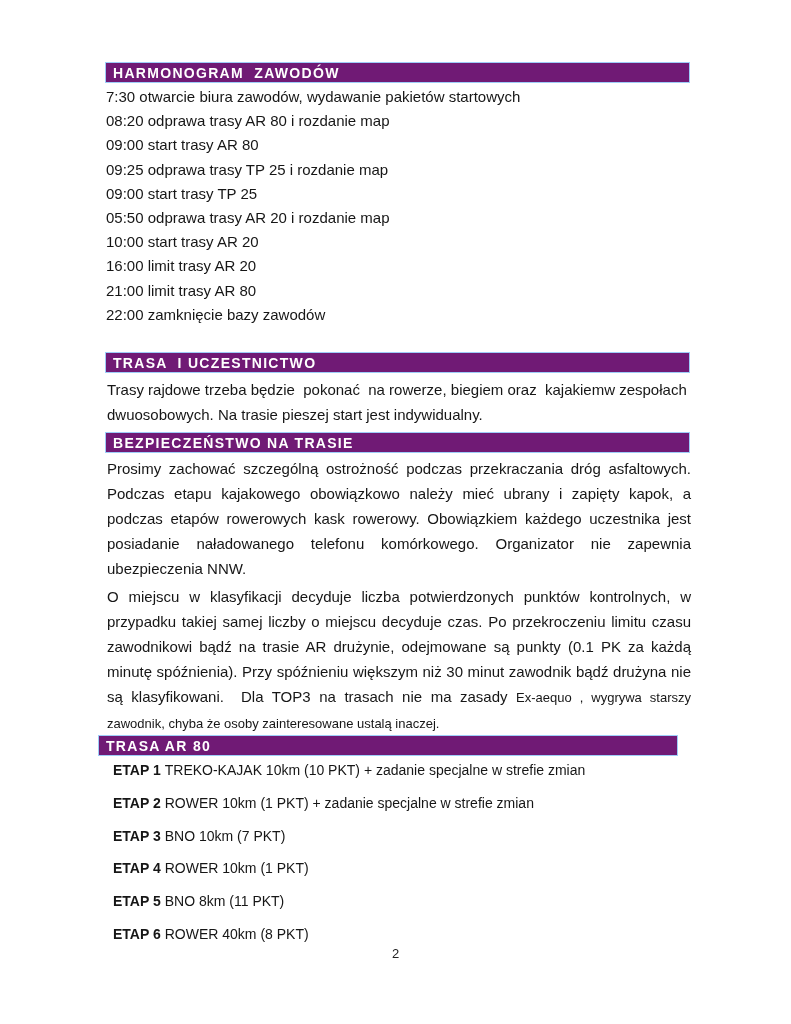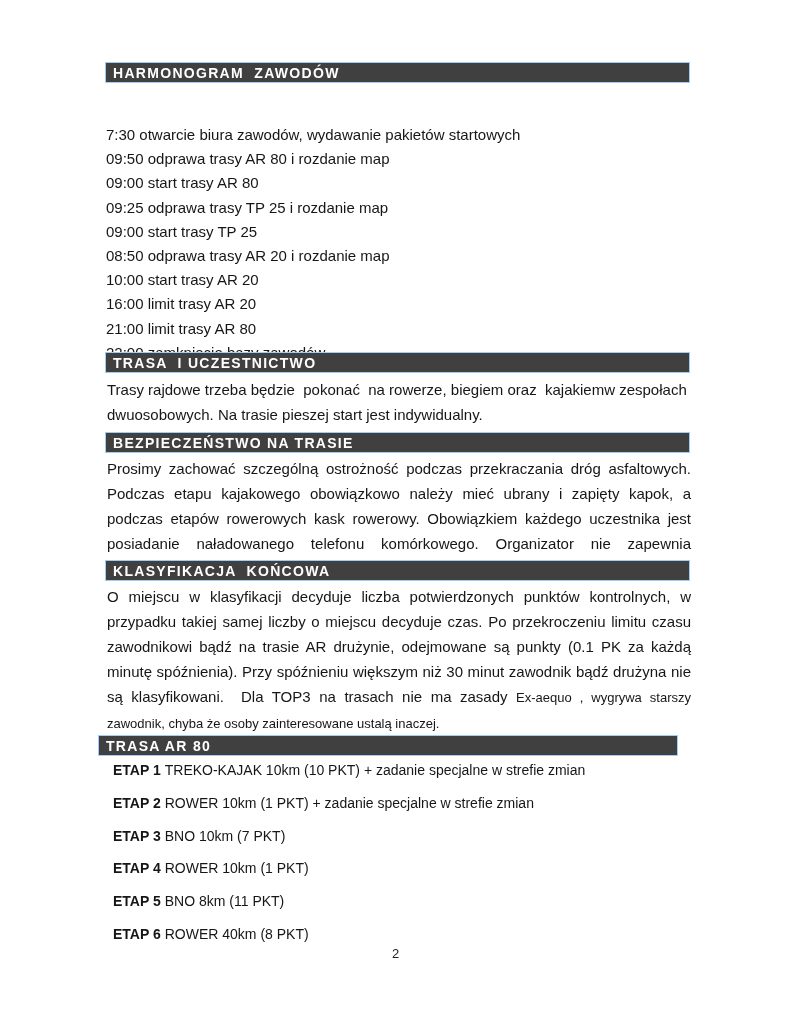--- a/index.html
+++ b/index.html
@@ -8,37 +8,37 @@
     width:791px;height:1024px;
     margin:0 auto;
     background:#ffffff;
     font-family:"Liberation Sans","DejaVu Sans",sans-serif;
     color:#161616;
     overflow:hidden;
   }
   .bar{
     position:absolute;
     left:105px;width:585px;height:21px;
-    background:#404040;
+    background:#701a75;
     border:1.5px solid #9ECDF8;
     box-sizing:border-box;
     display:flex;align-items:center;
   }
   .bar span{
     color:#ffffff;
     font-weight:bold;
     font-size:14px;
     letter-spacing:1.3px;
     padding-left:7px;
     white-space:pre;
     line-height:18px;
   }
   .schedule{
     position:absolute;left:106px;top:85px;width:585px;
-    font-size:15px;line-height:24.2px;margin-top:38px;
+    font-size:15px;line-height:24.2px;
   }
   .para{
     position:absolute;left:107px;width:584px;
     font-size:15px;
     white-space:pre-wrap;
   }
   .para.justify{text-align:justify;}
   #para-trasa{top:377px;line-height:25.4px;}
   #para-bezp{top:456px;line-height:25px;}
   #para-klas{top:584px;line-height:25px;}
@@ -58,44 +58,41 @@
 <body>
 
 <div class="page">
 
   <div class="bar" style="top:62px;">
     <span>HARMONOGRAM  ZAWODÓW</span>
   </div>
 
   <div class="schedule">
     <div>7:30 otwarcie biura zawodów, wydawanie pakietów startowych</div>
-    <div>09:50 odprawa trasy AR 80 i rozdanie map</div>
+    <div>08:20 odprawa trasy AR 80 i rozdanie map</div>
     <div>09:00 start trasy AR 80</div>
     <div>09:25 odprawa trasy TP 25 i rozdanie map</div>
     <div>09:00 start trasy TP 25</div>
-    <div>08:50 odprawa trasy AR 20 i rozdanie map</div>
+    <div>05:50 odprawa trasy AR 20 i rozdanie map</div>
     <div>10:00 start trasy AR 20</div>
     <div>16:00 limit trasy AR 20</div>
     <div>21:00 limit trasy AR 80</div>
     <div>22:00 zamknięcie bazy zawodów</div>
   </div>
 
   <div class="bar" style="top:352px;">
     <span>TRASA  I UCZESTNICTWO</span>
   </div>
   <div class="para" id="para-trasa">Trasy rajdowe trzeba będzie  pokonać  na rowerze, biegiem oraz  kajakiemw zespołach dwuosobowych. Na trasie pieszej start jest indywidualny.</div>
 
   <div class="bar" style="top:432px;">
     <span>BEZPIECZEŃSTWO NA TRASIE</span>
   </div>
   <div class="para justify" id="para-bezp">Prosimy zachować szczególną ostrożność podczas przekraczania dróg asfaltowych. Podczas etapu kajakowego obowiązkowo należy mieć ubrany i zapięty kapok, a podczas etapów rowerowych kask rowerowy. Obowiązkiem każdego uczestnika jest posiadanie naładowanego telefonu komórkowego. Organizator nie zapewnia ubezpieczenia NNW.</div>
 
-  <div class="bar" style="top:560px;">
-    <span>KLASYFIKACJA  KOŃCOWA</span>
-  </div>
   <div class="para justify" id="para-klas"><span>O miejscu w klasyfikacji decyduje liczba potwierdzonych punktów kontrolnych, w przypadku takiej samej liczby o miejscu decyduje czas. Po przekroczeniu limitu czasu zawodnikowi bądź na trasie AR drużynie, odejmowane są punkty (0.1 PK za każdą minutę spóźnienia). Przy spóźnieniu większym niż 30 minut zawodnik bądź drużyna nie są klasyfikowani.  Dla TOP3 na trasach nie ma zasady </span><span class="small-inline">Ex-aequo , wygrywa starszy zawodnik, chyba że osoby zainteresowane ustalą inaczej.</span></div>
 
   <div class="bar" style="top:735px;left:98px;width:580px;">
     <span>TRASA AR 80</span>
   </div>
 
   <div class="etapy">
     <div><span class="etap-label">ETAP 1</span><span class="etap-text">TREKO-KAJAK 10km (10 PKT) + zadanie specjalne w strefie zmian</span></div>
     <div><span class="etap-label">ETAP 2</span><span class="etap-text">ROWER 10km (1 PKT) + zadanie specjalne w strefie zmian</span></div>
     <div><span class="etap-label">ETAP 3</span><span class="etap-text">BNO 10km (7 PKT)</span></div>

